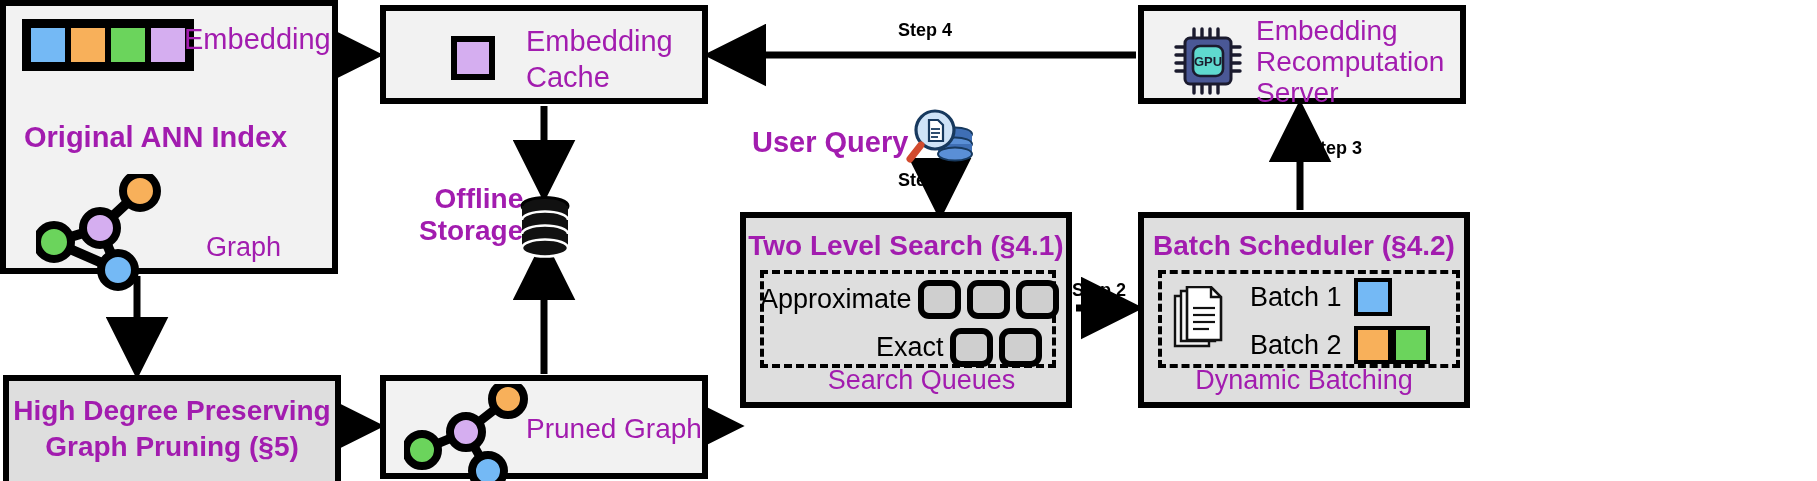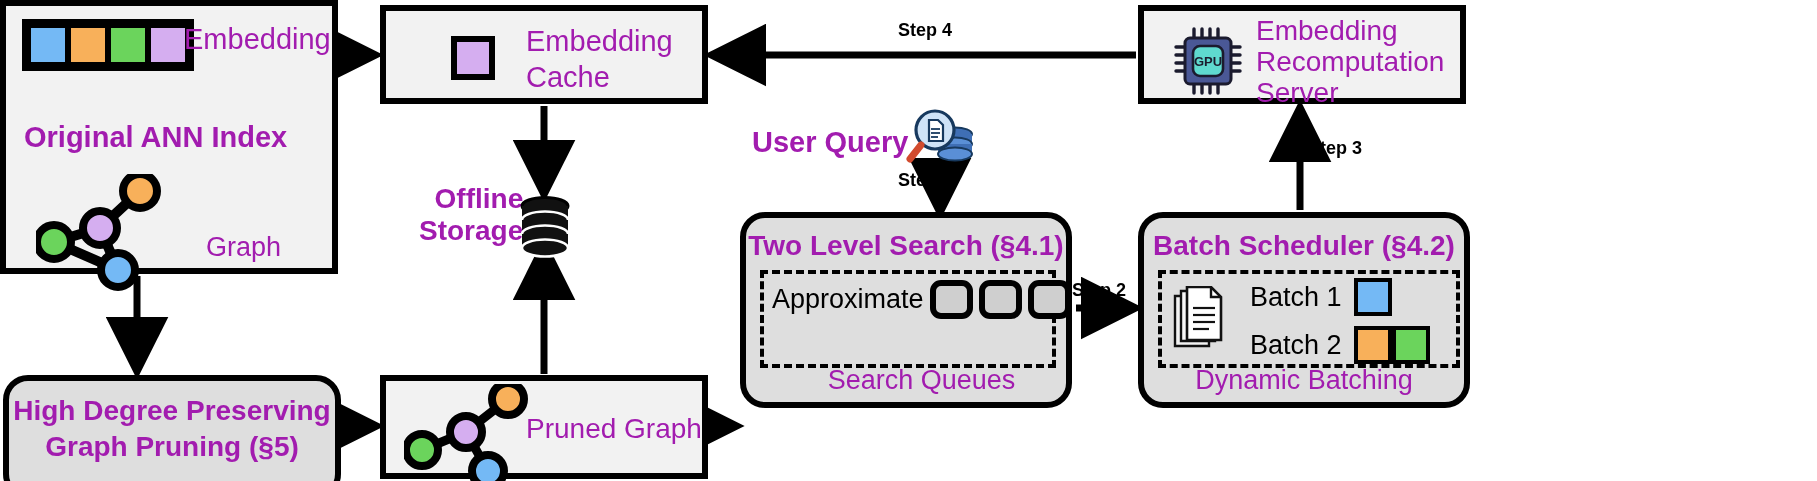--- a/index.html
+++ b/index.html
@@ -15,21 +15,21 @@
     background: #ffffff;
     overflow: hidden;
   }
   .box {
     position: absolute;
     border: 6px solid #000;
     background: #f2f2f2;
     display: flex;
     align-items: center;
   }
-  .box.gray { background: #dedede; border-radius: 25px; }
+  .box.gray { background: #dedede; }
   .lbl { color: #a21caf; white-space: nowrap; }
 
   
   #ann-index {
     left: 0px; top: 0px; width: 338px; height: 274px;
     display: block;
   }
   #embedding-strip {
     position: absolute; left: 16px; top: 13px;
     display: flex; border: 6px solid #000; background:#000;
@@ -306,27 +306,32 @@
       <line x1="26" y1="27" x2="35" y2="27"></line>
       <line x1="26" y1="31" x2="33" y2="31"></line>
     </g>
     <line x1="16" y1="39" x2="5" y2="53" stroke="#d24b2e" stroke-width="7" stroke-linecap="round"></line>
   </svg>
 
   <div class="box gray" id="two-level-search">
     <div id="tls-title" class="lbl">Two Level Search (§4.1)</div>
     <div id="tls-dashed"></div>
 
-    <div class="queue-row" style="left:26px; top:62px;">
+    <div class="queue-row" style="left:14px; top:62px;">
       <span class="queue-label">Approximate</span>
       <span class="qbox"></span>
       <span class="qbox"></span>
       <span class="qbox"></span>
     </div>
 
+    <div class="queue-row" style="left:130px; top:110px;">
+      <span class="queue-label">Exact</span>
+      <span class="qbox"></span>
+      <span class="qbox"></span>
+    </div>
 
     <div id="tls-footer" class="lbl">Search Queues</div>
   </div>
 
   <div class="box gray" id="batch-scheduler">
     <div id="bs-title" class="lbl">Batch Scheduler (§4.2)</div>
     <div id="bs-dashed"></div>
 
     <svg id="docs-icon" width="58" height="66" viewBox="0 0 58 66">
       <path d="M3,10 h24 l10,10 v40 h-34 z" fill="#f2f2f2" stroke="#111" stroke-width="2.4"></path>

